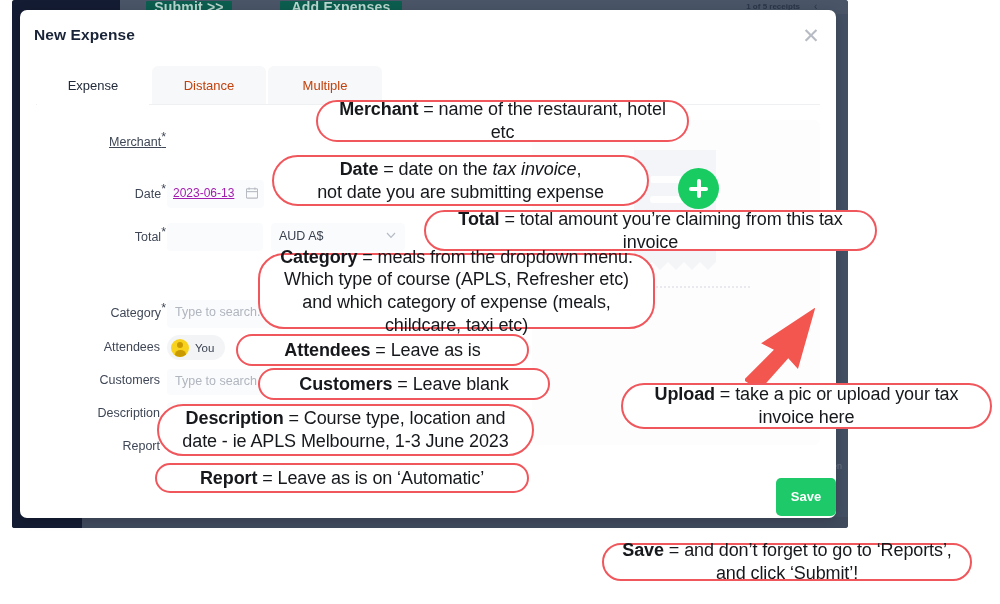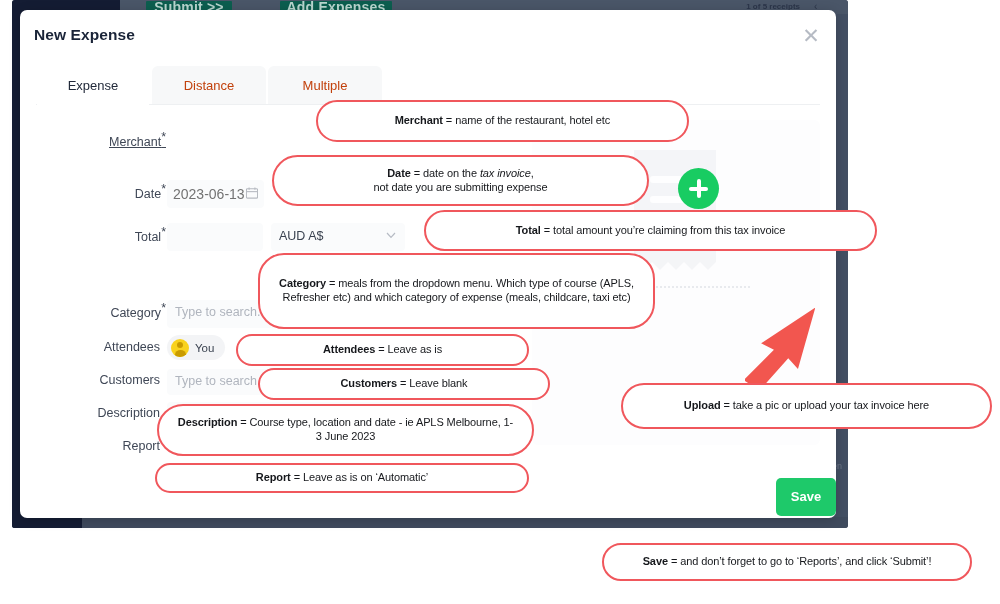--- a/index.html
+++ b/index.html
@@ -51,21 +51,21 @@
     border-radius: 1px;
     color: #b9d6cf;
     font-size: 14px;
     line-height: 12px;
     text-align: center;
     overflow: hidden;
     font-weight: bold;
     letter-spacing: .2px;
   }
   #app-topbar-btn-submit { left: 26px; width: 86px; }
-  #app-topbar-btn-add    { left: 160px; width: 112px; }
+  #app-topbar-btn-add    { left: 160px; width: 122px; }
   #app-receipt-count {
     position: absolute;
     top: 1px;
     right: 48px;
     font-size: 8px;
     line-height: 12px;
     color: #2b3549;
     font-weight: bold;
     white-space: nowrap;
   }
@@ -236,22 +236,23 @@
     width: 97px;
     height: 28px;
     background: #fafbfc;
     border-radius: 4px;
     box-sizing: border-box;
   }
   #date-value {
     position: absolute;
     left: 6px;
     top: 6px;
-    font-size: 14px;
-    color: #737373;
+    font-size: 12px;
+    color: #a21caf;
+    text-decoration: underline;
   }
   #date-calendar-icon {
     position: absolute;
     right: 6px;
     top: 7px;
     width: 12px;
     height: 12px;
     opacity: .42;
   }
 
@@ -457,21 +458,21 @@
     position: absolute;
     border: 2.2px solid #f0575c;
     background: #ffffff;
     border-radius: 26px;
     display: flex;
     align-items: center;
     justify-content: center;
     text-align: center;
     padding: 4px 16px;
     box-sizing: border-box;
-    font-size: 11px;
+    font-size: 18px;
     line-height: 1.26;
     color: #16181c;
     letter-spacing: -.1px;
   }
   .callout b { font-weight: bold; }
   .callout i { font-style: italic; }
 
   #callout-merchant    { left: 316px; top: 100px;  width: 373px; height: 42px; }
   #callout-date        { left: 272px; top: 155px;  width: 377px; height: 51px; }
   #callout-total       { left: 424px; top: 210px;  width: 453px; height: 41px; }

